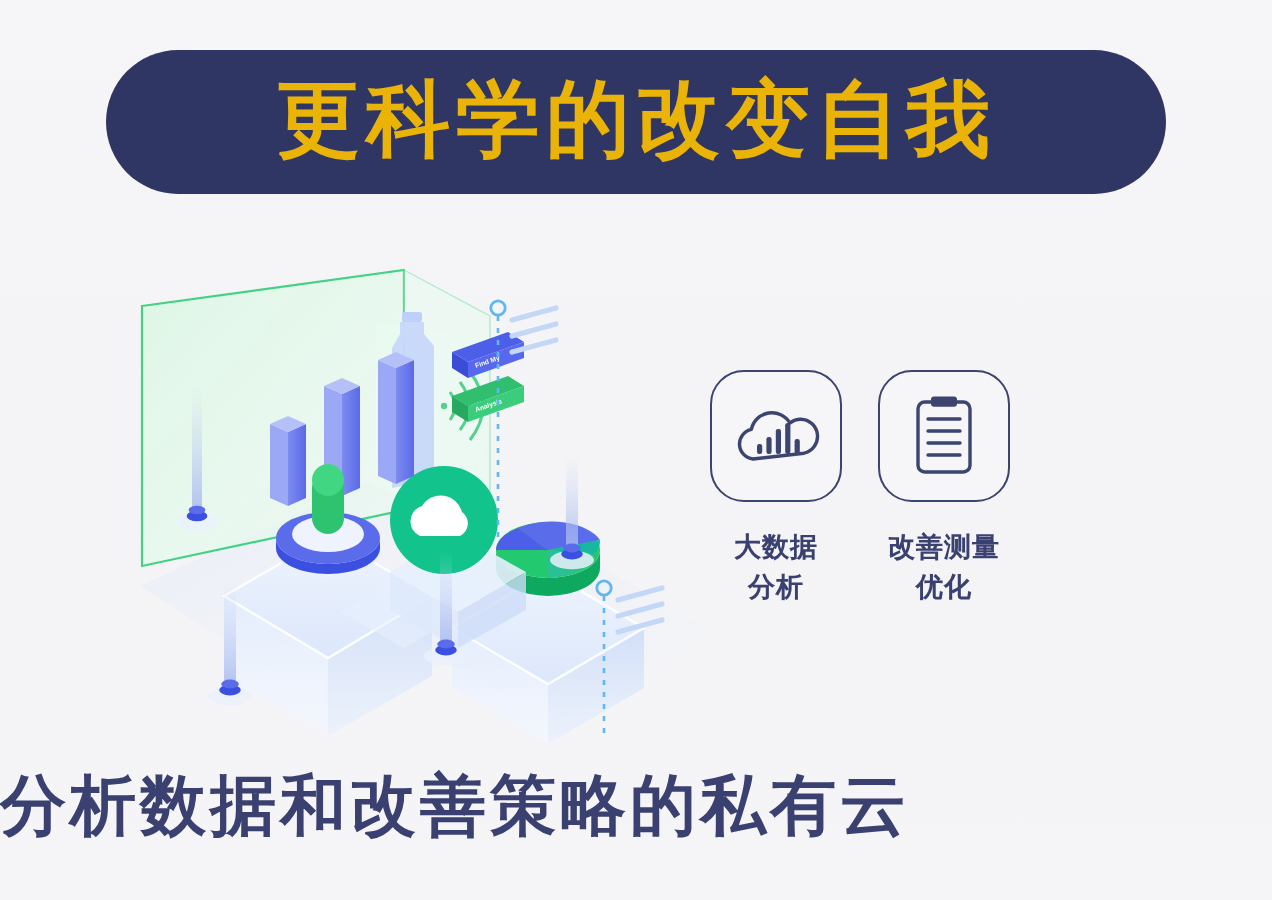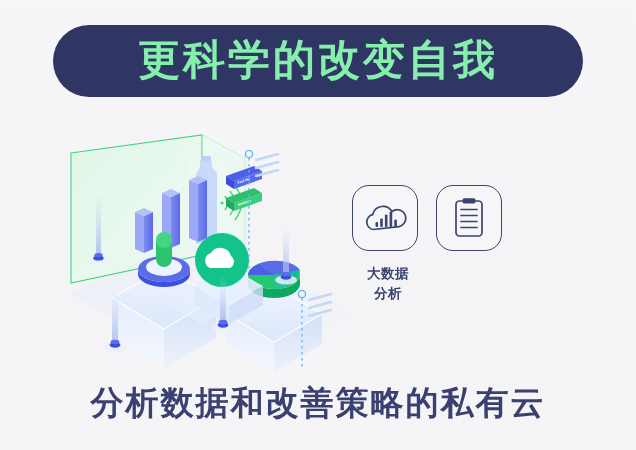--- a/index.html
+++ b/index.html
@@ -31,36 +31,35 @@
     width: 530px;
     height: 72px;
     background: #2f3663;
     border-radius: 36px;
     display: flex;
     align-items: center;
     justify-content: center;
     box-sizing: border-box;
   }
   .banner-text {
-    color: #86efac;
+    color: #eab308;
     font-size: 42px;
     font-weight: bold;
     letter-spacing: 3px;
     line-height: 1;
     white-space: nowrap;
     padding-bottom: 2px;
   }
 
   
   .tagline {
     position: absolute;
     left: 0;
     top: 385px;
     width: 636px;
-    text-align: center;
     color: #3a4170;
     font-size: 33px;
     font-weight: bold;
     letter-spacing: 2px;
     line-height: 1.1;
     white-space: nowrap;
   }
 
   
   .features {
@@ -68,20 +67,21 @@
     left: 352px;
     top: 185px;
     width: 242px;
     display: flex;
     gap: 12px;
   }
   .feature {
     width: 72px;
     display: flex;
     flex-direction: column;
+    align-items: center;
   }
   .feature-box {
     width: 66px;
     height: 66px;
     border: 1.6px solid #3c4470;
     border-radius: 17px;
     box-sizing: border-box;
     background: #f6f6f8;
     display: flex;
     align-items: center;
@@ -335,19 +335,23 @@
           <rect x="7" y="5" width="26" height="35" rx="3.4" fill="none" stroke="#3c4470" stroke-width="1.7"></rect>
           <rect x="13.5" y="2.2" width="13" height="5.2" rx="1.6" fill="#3c4470"></rect>
           <g stroke="#3c4470" stroke-width="1.7" stroke-linecap="round">
             <line x1="12" y1="13.5" x2="28" y2="13.5"></line>
             <line x1="12" y1="19.5" x2="28" y2="19.5"></line>
             <line x1="12" y1="25.5" x2="28" y2="25.5"></line>
             <line x1="12" y1="31.5" x2="28" y2="31.5"></line>
           </g>
         </svg>
       </div>
+      <div class="feature-label">
+        <span>改善测量</span><br>
+        <span>优化</span>
+      </div>
     </div>
 
   </div>
 
   <div class="tagline">分析数据和改善策略的私有云</div>
 
 </div>
 
 </body></html>

